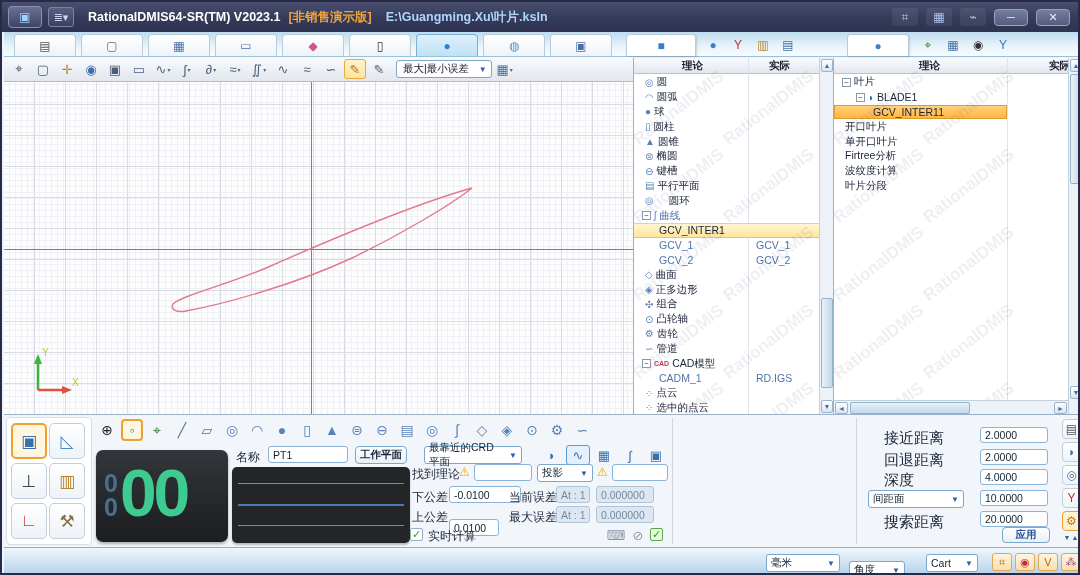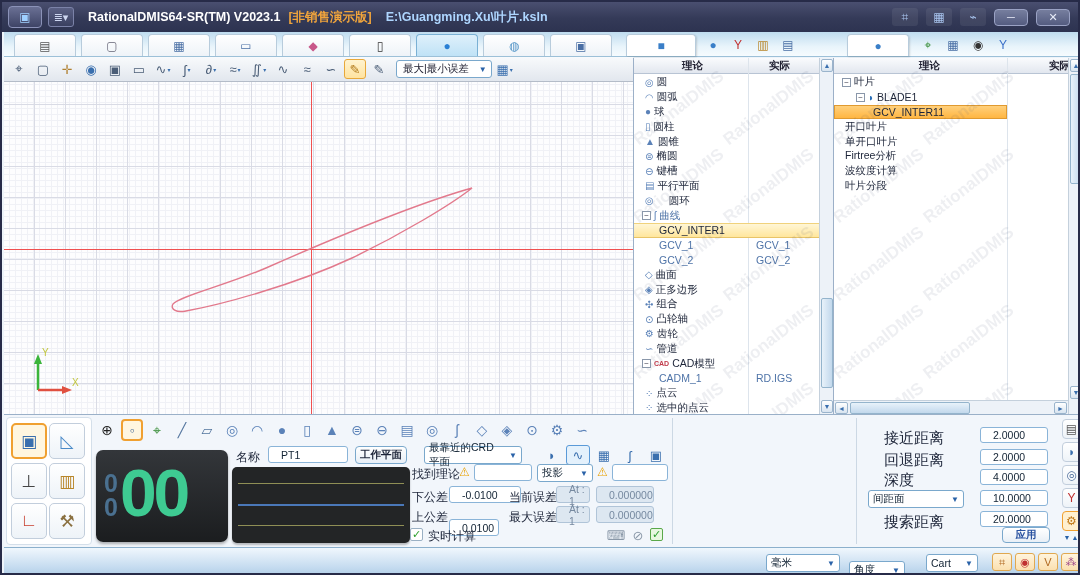--- a/index.html
+++ b/index.html
@@ -93,21 +93,21 @@
   .readout{position:absolute;left:92px;top:35px;width:132px;height:92px;border-radius:7px;
     background:linear-gradient(#33363a,#1b1d1f);box-shadow:0 2px 3px rgba(0,0,0,.3);display:flex;align-items:center;}
   .ro-small{display:flex;flex-direction:column;margin-left:8px;color:#4a7090;font-size:25px;font-weight:bold;line-height:.95;}
   .ro-big{color:#3ecb92;font-size:66px;font-weight:bold;letter-spacing:-3px;margin-left:2px;margin-top:-6px;}
   .feat-row{position:absolute;left:92px;top:2px;height:26px;display:flex;align-items:center;gap:3px;}
   .ficon{width:22px;height:22px;display:flex;align-items:center;justify-content:center;color:#53759e;font-size:14px;}
   .ficon.dark{color:#222;}
   .ficon.active{border:2px solid #f0a030;border-radius:4px;background:#fff6e0;color:#53759e;}
   .lab{position:absolute;font-size:12px;color:#1c2438;}
   .inp{position:absolute;height:17px;background:#fff;border:1px solid #8ab4d8;border-radius:3px;font-size:10.5px;color:#123;
-    display:flex;align-items:center;padding-left:12px;}
+    display:flex;align-items:center;padding-left:4px;}
   .inp.dis{background:#dde7f1;color:#7689a0;border-color:#b0c4d8;}
   .btnw{position:absolute;height:18px;background:linear-gradient(#ffffff,#e8eff6);border:1px solid #7aa8cc;border-radius:4px;
     font-size:10.5px;font-weight:bold;color:#1c2438;display:flex;align-items:center;justify-content:center;}
   .dropd{position:absolute;height:18px;background:#fff;border:1px solid #7aa8cc;border-radius:3px;font-size:10.5px;color:#123;
     display:flex;align-items:center;padding:0 4px;justify-content:space-between;}
   .dropd .car{color:#2a62a8;font-size:8px;margin-left:6px;}
   .warn{position:absolute;color:#e8a000;font-size:12px;}
   .nricon{width:24px;height:20px;border:1px solid transparent;border-radius:3px;display:flex;align-items:center;justify-content:center;
     color:#3a6fae;font-size:13px;}
   .nricon.sel{border-color:#5a9ad8;background:#e4f1fc;}

